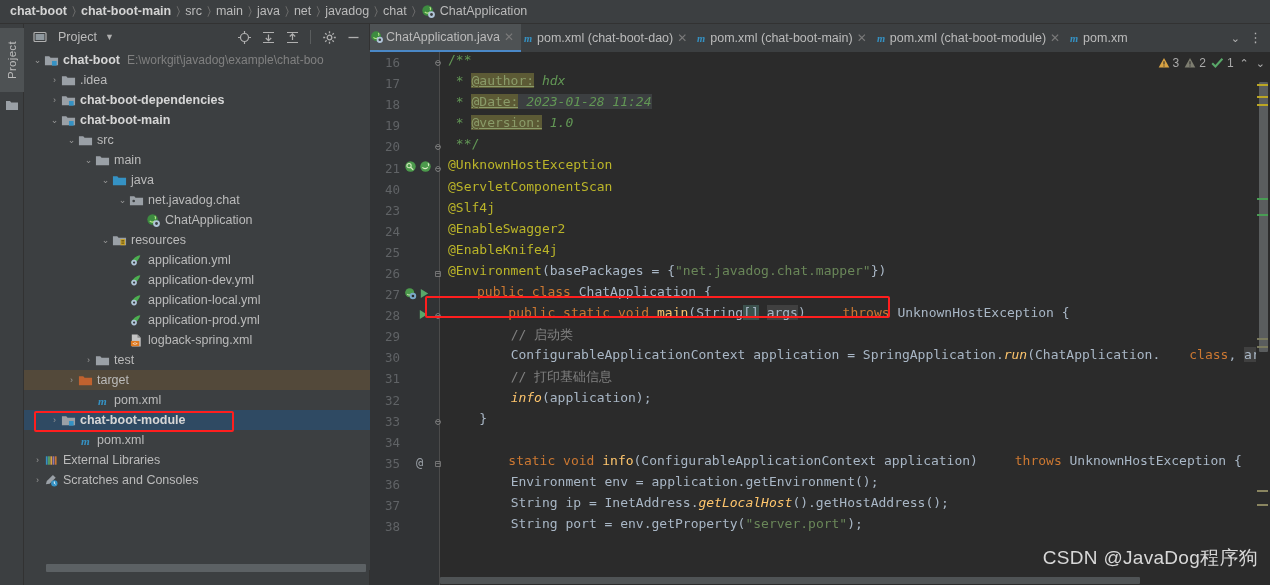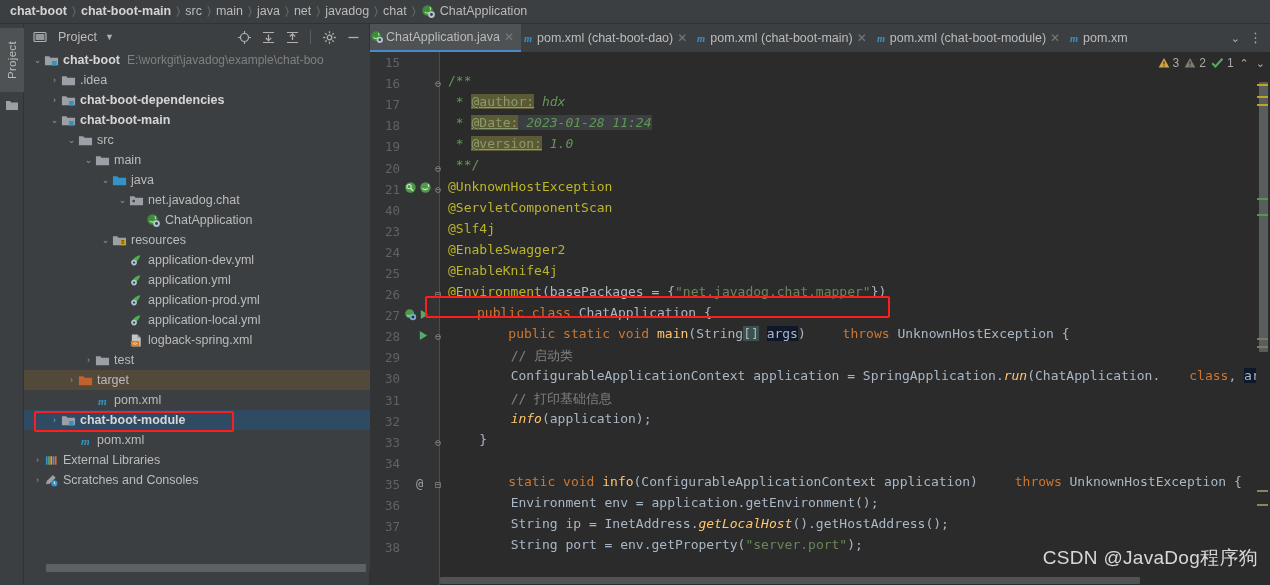--- a/index.html
+++ b/index.html
@@ -150,21 +150,21 @@
   .c-kw   { color: #cc7832; margin-left: 29px; }
   .c-str  { color: #6a8759; }
   .c-com  { color: #808080; }
   .c-doc  { color: #629755; }
   .c-doctag { color: #8a9b69; background: #5c5a35; text-decoration: underline; }
   .c-ann  { color: #bbb529; }
   .c-fn   { color: #ffc66d; }
   .c-id   { color: #a9b7c6; }
   .c-it   { font-style: italic; }
   .hl-brk { background: #3b514d; }
-  .hl-ident { background: #0f172a; }
+  .hl-ident { background: #404040; }
   .hl-date { background: #3c3f41; color: #629755; }
 
   
   .marker-gutter {
     position: absolute; right: 0; top: 28px; width: 14px; height: 533px;
     background: #2b2b2b;
   }
   .sb-thumb {
     position: absolute; right: 2px; width: 9px; background: #5a5d5e;
     border-radius: 1px;
@@ -379,54 +379,54 @@
         </div>
         <div class="row" style="padding-left: 93px;">
           <span class="arrow none">&nbsp;</span>
           <span class="ico">
             <svg width="15" height="15" viewBox="0 0 16 16">
               <path d="M2 10.5c2-4.5 6-7.5 10-8-1 4.5-4.5 8-8 8.6z" fill="#4caf50"></path>
               <circle cx="5.4" cy="10.2" r="3" fill="#b0c4d8"></circle>
               <circle cx="5.4" cy="10.2" r="1.2" fill="#3c3f41"></circle>
             </svg>
           </span>
-          <span class="rlabel">application-dev.yml</span>
+          <span class="rlabel">application.yml</span>
         </div>
         <div class="row" style="padding-left: 93px;">
           <span class="arrow none">&nbsp;</span>
           <span class="ico">
             <svg width="15" height="15" viewBox="0 0 16 16">
               <path d="M2 10.5c2-4.5 6-7.5 10-8-1 4.5-4.5 8-8 8.6z" fill="#4caf50"></path>
               <circle cx="5.4" cy="10.2" r="3" fill="#b0c4d8"></circle>
               <circle cx="5.4" cy="10.2" r="1.2" fill="#3c3f41"></circle>
             </svg>
           </span>
-          <span class="rlabel">application.yml</span>
+          <span class="rlabel">application-dev.yml</span>
         </div>
         <div class="row" style="padding-left: 93px;">
           <span class="arrow none">&nbsp;</span>
           <span class="ico">
             <svg width="15" height="15" viewBox="0 0 16 16">
               <path d="M2 10.5c2-4.5 6-7.5 10-8-1 4.5-4.5 8-8 8.6z" fill="#4caf50"></path>
               <circle cx="5.4" cy="10.2" r="3" fill="#b0c4d8"></circle>
               <circle cx="5.4" cy="10.2" r="1.2" fill="#3c3f41"></circle>
             </svg>
           </span>
-          <span class="rlabel">application-prod.yml</span>
+          <span class="rlabel">application-local.yml</span>
         </div>
         <div class="row" style="padding-left: 93px;">
           <span class="arrow none">&nbsp;</span>
           <span class="ico">
             <svg width="15" height="15" viewBox="0 0 16 16">
               <path d="M2 10.5c2-4.5 6-7.5 10-8-1 4.5-4.5 8-8 8.6z" fill="#4caf50"></path>
               <circle cx="5.4" cy="10.2" r="3" fill="#b0c4d8"></circle>
               <circle cx="5.4" cy="10.2" r="1.2" fill="#3c3f41"></circle>
             </svg>
           </span>
-          <span class="rlabel">application-local.yml</span>
+          <span class="rlabel">application-prod.yml</span>
         </div>
         <div class="row" style="padding-left: 93px;">
           <span class="arrow none">&nbsp;</span>
           <span class="ico">
             <svg width="15" height="15" viewBox="0 0 16 16">
               <path d="M3 1.5h6l3.5 3.5v9.5H3z" fill="#c4c4c4"></path>
               <path d="M9 1.5l3.5 3.5H9z" fill="#8d8d8d"></path>
               <rect x="2" y="8.5" width="9" height="5.5" fill="#e07a1f"></rect>
               <text x="6.5" y="12.8" font-size="4.6" fill="#fff" text-anchor="middle" font-family="monospace">&lt;&gt;</text>
             </svg>
@@ -590,21 +590,20 @@
         </svg>
         <span>1</span>
       </span>
       <span class="iw-chev">⌃</span>
       <span class="iw-chev">⌄</span>
     </div>
 
     <div class="code-pane">
       <div class="gutter"></div>
       <div id="code">
-          <div class="code-line"><span class="lnum">15</span><span class="gmark"></span><span class="fold-col"></span><span class="codetext"></span></div>
           <div class="code-line"><span class="lnum">16</span><span class="gmark"></span><span class="fold-col">⊖</span><span class="codetext"><span class="c-doc">/**</span></span></div>
           <div class="code-line"><span class="lnum">17</span><span class="gmark"></span><span class="fold-col"></span><span class="codetext"><span class="c-doc"> * </span><span class="c-doctag">@author:</span><span class="c-doc c-it"> hdx</span></span></div>
           <div class="code-line"><span class="lnum">18</span><span class="gmark"></span><span class="fold-col"></span><span class="codetext"><span class="c-doc"> * </span><span class="c-doctag">@Date:</span><span class="hl-date c-it"> 2023-01-28 11:24</span></span></div>
           <div class="code-line"><span class="lnum">19</span><span class="gmark"></span><span class="fold-col"></span><span class="codetext"><span class="c-doc"> * </span><span class="c-doctag">@version:</span><span class="c-doc c-it"> 1.0</span></span></div>
           <div class="code-line"><span class="lnum">20</span><span class="gmark"></span><span class="fold-col">⊖</span><span class="codetext"><span class="c-doc"> **/</span></span></div>
           <div class="code-line"><span class="lnum">21</span><span class="gmark"><span><svg width="13" height="13" viewBox="0 0 16 16">
                   <circle cx="8" cy="8" r="6.4" fill="#4c9a4c"></circle>
                   <circle cx="6.2" cy="7" r="2.6" fill="none" stroke="#d7ecc0" stroke-width="1.3"></circle>
                   <path d="M8.4 9.2l3 3" stroke="#d7ecc0" stroke-width="1.5"></path>
                 </svg></span><span><svg width="13" height="13" viewBox="0 0 16 16">

